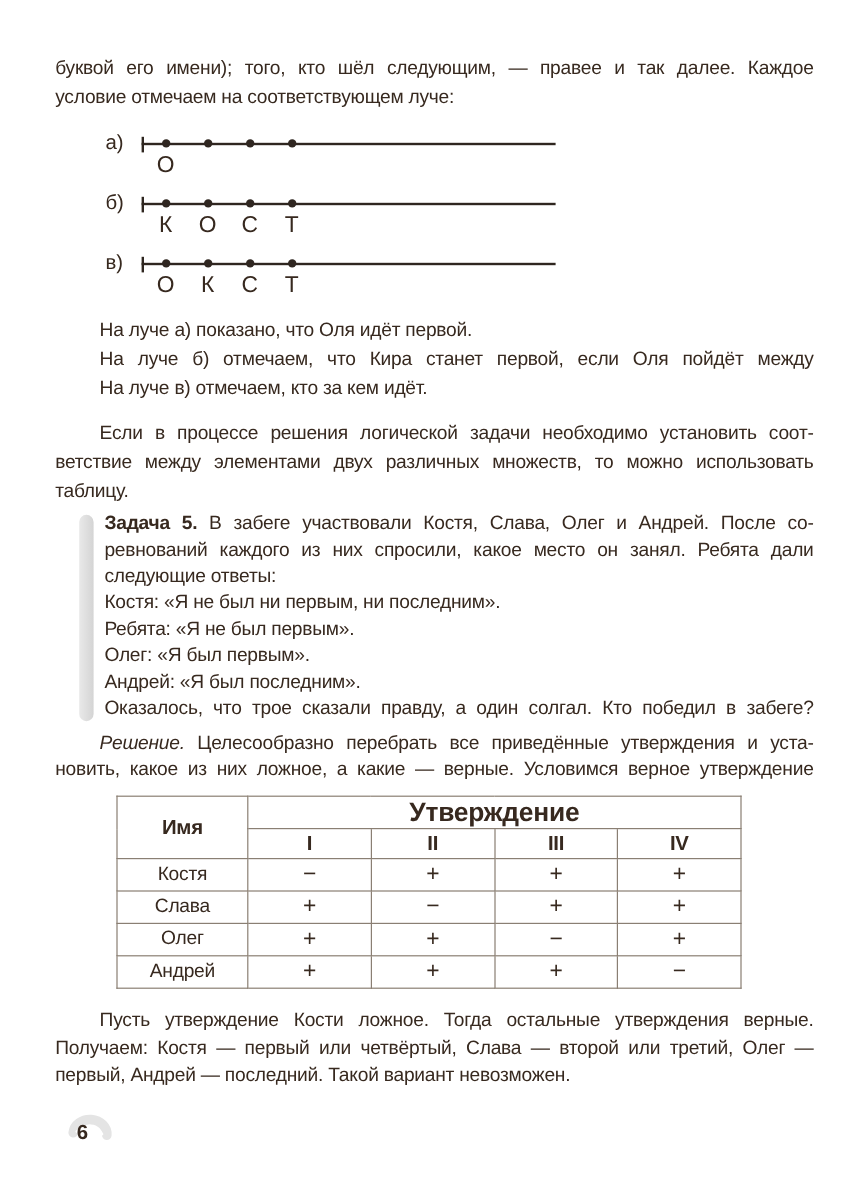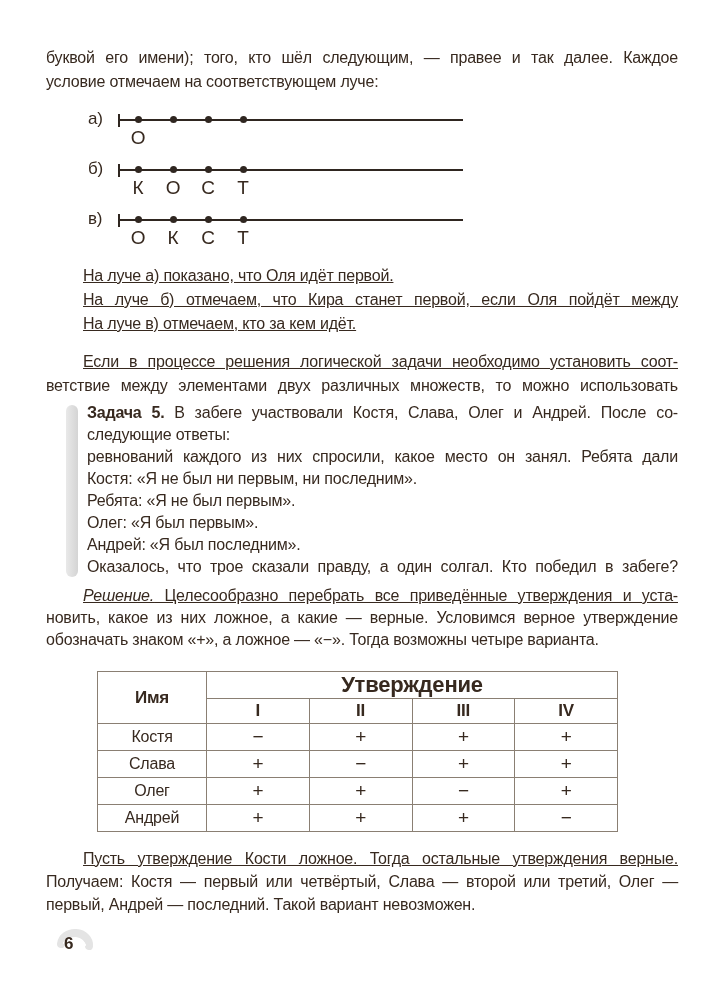--- a/index.html
+++ b/index.html
@@ -14,42 +14,42 @@
     box-sizing: border-box;
     padding: 46px 28px 0 46px;
     overflow: hidden;
   }
   
   .para { }
   .line { height: 24px; line-height: 24px; white-space: nowrap; overflow: visible; }
   .lh22 .line { height: 22px; line-height: 22px; }
   .lh23 .line { height: 23px; line-height: 23px; }
   .line.justify { text-align: justify; text-align-last: justify; }
-  .line.indent { text-indent: 37px; text-decoration: underline; }
+  .line.indent { text-indent: 37px; }
   .bold { font-weight: bold; }
   .italic { font-style: italic; }
   
   .rays { margin-top: 12px; height: 150px; position: relative; }
   .ray-row { position: relative; height: 50px; }
   .ray-label { position: absolute; left: 42px; top: 3px; font-size: 17px; }
   .ray-tick { position: absolute; left: 72px; top: 8px; width: 2px; height: 13px; background: var(--ink, #2f2620); }
   .ray-line { position: absolute; left: 72px; top: 13px; width: 345px; height: 2px; background: var(--ink, #2f2620); }
   .ray-dot { position: absolute; top: 10px; width: 7px; height: 7px; border-radius: 50%; background: var(--ink, #2f2620); }
   .ray-letter { position: absolute; top: 21px; width: 24px; text-align: center; font-size: 19px; line-height: 22px; }
   
   .task { position: relative; margin-top: 4px; padding-left: 41px; }
   .task-bar { position: absolute; left: 20px; top: 3px; bottom: 1px; width: 12px; border-radius: 7px;
               background: linear-gradient(90deg, #e9e9e9, var(--bar, #d4d4d4)); }
   
   .sec-notes { margin-top: 8px; }
   .sec-table-intro { margin-top: 14px; }
   .sec-solution { margin-top: 7px; }
   .sec-conclusion { margin-top: 15px; }
   
-  table.statements { border-collapse: collapse; table-layout: fixed; margin: 20px 0 0 51px; width: 521px; }
+  table.statements { border-collapse: collapse; table-layout: fixed; margin: 10px 0 0 51px; width: 521px; }
   table.statements th, table.statements td { border: 1.5px solid var(--tborder, #8a7f73); padding: 0; text-align: center; }
   th.name-head { width: 108px; font-size: 17px; font-weight: bold; }
   th.stmt-head { height: 22px; font-size: 22px; font-weight: bold; }
   tr.cols-row th { height: 24px; font-size: 17px; font-weight: bold; }
   td.name-cell { height: 26px; font-size: 16px; }
   td.val-cell { font-size: 19px; }
   
   .footer { position: absolute; left: 54px; top: 922px; width: 60px; height: 42px; }
   .swoosh { position: absolute; left: 2px; top: 2px; }
   .page-number { position: absolute; left: 10px; top: 12px; font-size: 17px; font-weight: bold; }
@@ -105,40 +105,40 @@
 
   <div class="para sec-notes">
       <div class="line indent">На луче а) показано, что Оля идёт первой.</div>
       <div class="line justify indent">На луче б) отмечаем, что Кира станет первой, если Оля пойдёт между</div>
       <div class="line indent">На луче в) отмечаем, кто за кем идёт.</div>
     </div>
 
   <div class="para sec-table-intro">
       <div class="line justify indent">Если в процессе решения логической задачи необходимо установить соот-</div>
       <div class="line justify">ветствие между элементами двух различных множеств, то можно использовать</div>
+      <div class="line">таблицу.</div>
     </div>
 
   <div class="task">
     <div class="task-bar"></div>
     <div class="para lh22">
         <div class="line justify"><span class="bold">Задача 5.</span> В забеге участвовали Костя, Слава, Олег и Андрей. После со-</div>
+        <div class="line justify">ревнований каждого из них спросили, какое место он занял. Ребята дали</div>
         <div class="line">следующие ответы:</div>
-        <div class="line justify">ревнований каждого из них спросили, какое место он занял. Ребята дали</div>
         <div class="line">Костя: «Я не был ни первым, ни последним».</div>
         <div class="line">Ребята: «Я не был первым».</div>
         <div class="line">Олег: «Я был первым».</div>
         <div class="line">Андрей: «Я был последним».</div>
         <div class="line justify">Оказалось, что трое сказали правду, а один солгал. Кто победил в забеге?</div>
       </div>
   </div>
 
   <div class="para lh22 sec-solution">
       <div class="line justify indent"><span class="italic">Решение.</span> Целесообразно перебрать все приведённые утверждения и уста-</div>
       <div class="line justify">новить, какое из них ложное, а какие — верные. Условимся верное утверждение</div>
-      <div class="line">обозначать знаком «+», а ложное — «−». Тогда возможны четыре варианта.</div>
     </div>
 
   <table class="statements">
     <thead>
       <tr>
         <th rowspan="2" class="name-head">Имя</th>
         <th colspan="4" class="stmt-head">Утверждение</th>
       </tr>
       <tr class="cols-row">
           <th>I</th>

